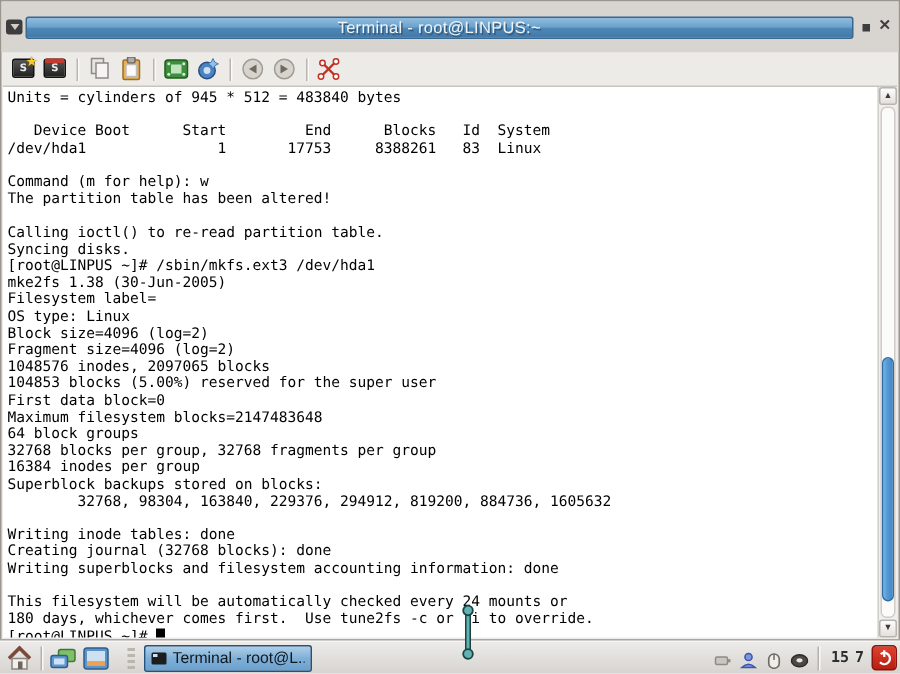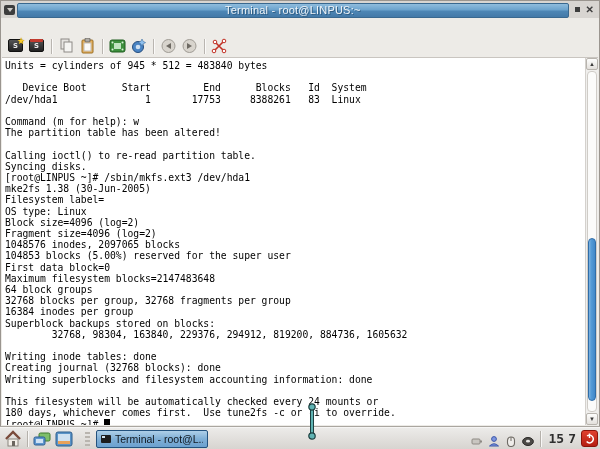--- a/index.html
+++ b/index.html
@@ -4,21 +4,21 @@
 <style>
   * { margin:0; padding:0; box-sizing:border-box; }
   html,body { width:600px; height:449px; overflow:hidden; }
   body { font-family:"Liberation Sans", sans-serif; background:#d8d5d1; position:relative; }
 
   
   .window { position:absolute; top:0; left:0; right:0; bottom:22px;
             background:#edebe7; border:1px solid #9a958f; }
 
   
-  .titlebar { position:absolute; top:0; left:0; right:0; height:17px;
+  .titlebar { position:absolute; top:0; left:0; right:0; height:34px;
               background:#d8d5d1; display:flex; align-items:center; }
   .win-menu-icon { width:11px; height:10px; margin:0 2px 0 3px; background:#3d3d3d;
                    border-radius:2px; position:relative; flex:none; }
   .win-menu-icon::after { content:""; position:absolute; left:3px; top:3px;
                    border-left:3px solid transparent; border-right:3px solid transparent;
                    border-top:4px solid #cfcdc9; }
   .title-strip { flex:1; height:15px; margin-top:1px;
                  background:linear-gradient(#8fbcdd 0%, #6ca3cd 45%, #4d86b5 55%, #4379a8 100%);
                  border:1px solid #39688f; border-radius:2px;
                  display:flex; align-items:center; justify-content:center; }
@@ -88,21 +88,21 @@
                  display:flex; align-items:center; padding:0 4px; gap:4px; flex:none; }
   .task-button .mini-term { width:10px; height:8px; background:#1d1d1d; border-radius:1px;
                  position:relative; flex:none; }
   .task-button .mini-term::after { content:""; position:absolute; left:1px; top:1px;
                  width:3px; height:2px; background:#cfe2f0; }
   .task-label { font-size:10.5px; color:#101820; white-space:nowrap; overflow:hidden; }
   .spacer { flex:1; }
   .tray { display:flex; align-items:center; gap:5px; margin-right:3px; }
   .tray-icon { width:12px; height:12px; position:relative; flex:none; }
   .clock { display:flex; gap:4px; font-family:"DejaVu Sans Mono", monospace;
-           font-size:13px; font-weight:bold; color:#2e2e2e; margin:0 5px; }
+           font-size:10px; font-weight:bold; color:#2e2e2e; margin:0 5px; }
   .power-btn { width:17px; height:17px; border-radius:3px;
                background:linear-gradient(#e0412f,#b51f12); border:1px solid #8a140b;
                display:flex; align-items:center; justify-content:center; flex:none; }
 
   
   .ibeam { position:absolute; left:306px; top:403px; z-index:50; pointer-events:none; }
 </style>
 </head>
 <body>
 

